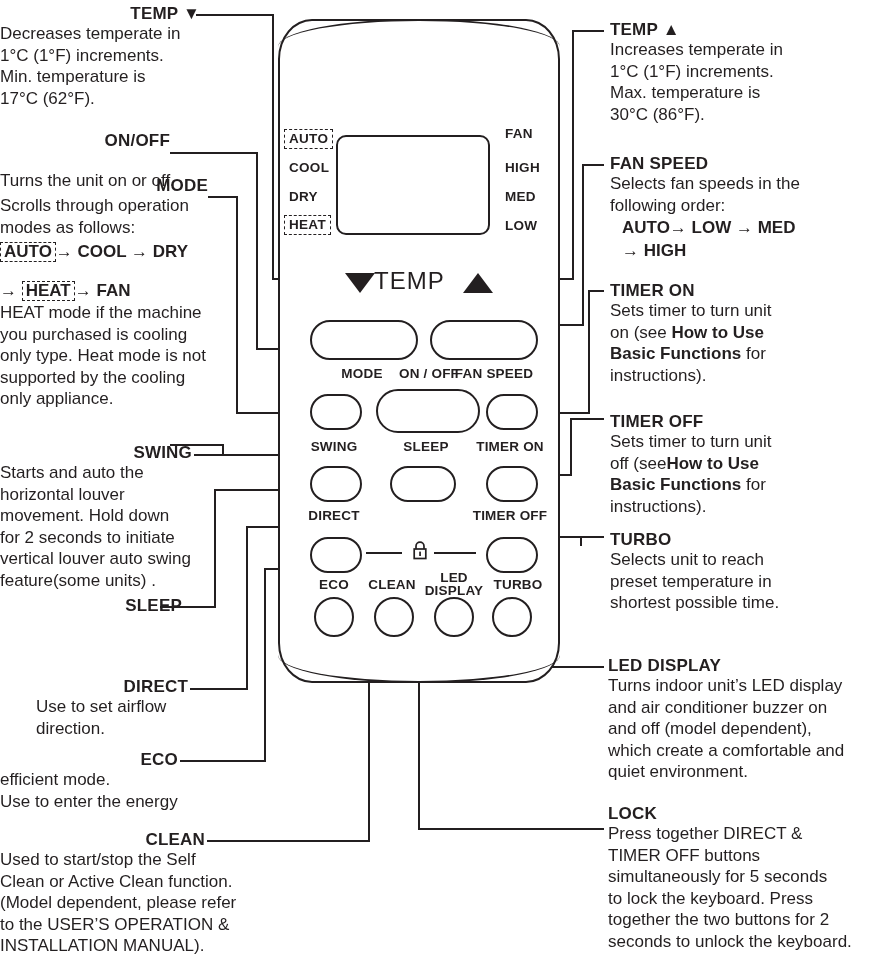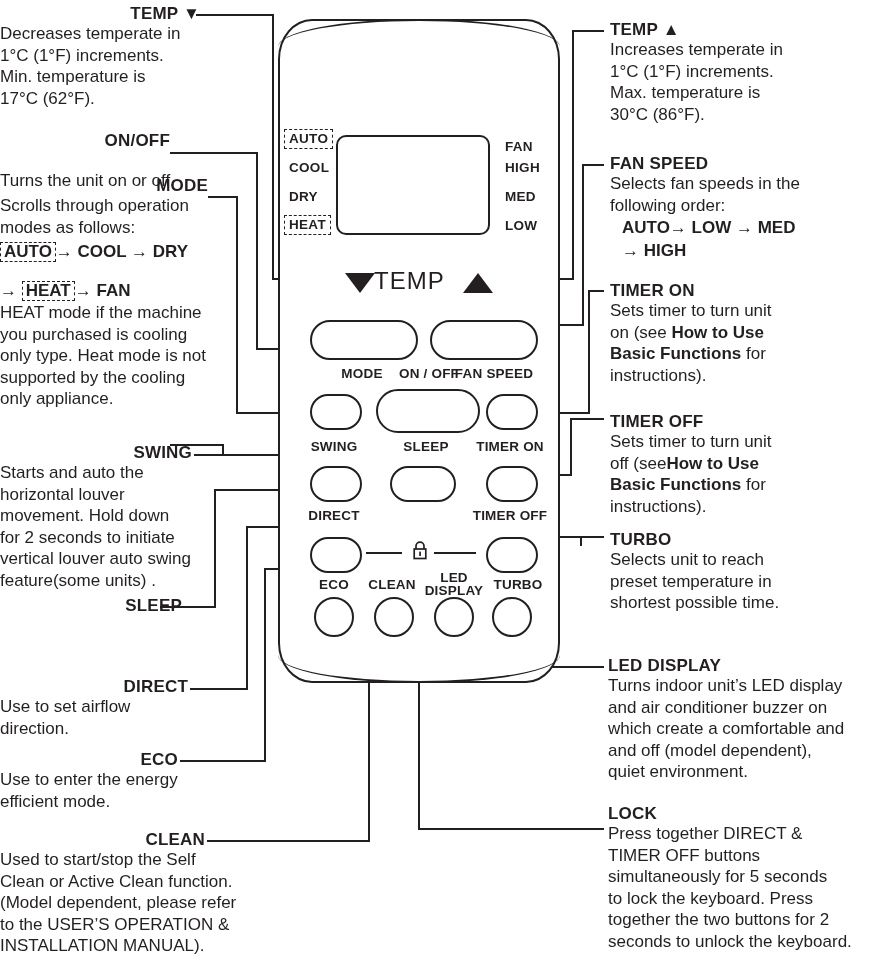--- a/index.html
+++ b/index.html
@@ -172,21 +172,21 @@
 <div id="remote">
   <div class="remote-shell"></div>
 
   <div class="lcd"></div>
 
   <div class="modelbl dash" style="left:6px;top:110px;">AUTO</div>
   <div class="modelbl" style="left:11px;top:141px;">COOL</div>
   <div class="modelbl" style="left:11px;top:170px;">DRY</div>
   <div class="modelbl dash" style="left:6px;top:196px;">HEAT</div>
 
-  <div class="fanlbl" style="left:227px;top:120px;">FAN</div>
+  <div class="fanlbl" style="left:227px;top:107px;">FAN</div>
   <div class="fanlbl" style="left:227px;top:141px;">HIGH</div>
   <div class="fanlbl" style="left:227px;top:170px;">MED</div>
   <div class="fanlbl" style="left:227px;top:199px;">LOW</div>
 
   <div class="temprow">
     <div class="tri down" style="left:67px;top:6px;"></div>
     <div class="tempword">TEMP</div>
     <div class="tri up" style="left:185px;top:6px;"></div>
   </div>
 
@@ -285,31 +285,31 @@
     <div>feature(some units) .</div>
   </div>
 </div>
 
 <div class="ann left" style="left:0px;top:596px;width:182px;">
   <div class="hd">SLEEP</div>
 </div>
 
 <div class="ann left" style="left:0px;top:677px;width:188px;">
   <div class="hd">DIRECT</div>
-  <div class="bd" style="width:220px;">
+  <div class="bd" style="width:220px;margin-left:36px;">
     <div>Use to set airflow</div>
     <div>direction.</div>
   </div>
 </div>
 
 <div class="ann left" style="left:0px;top:750px;width:178px;">
   <div class="hd">ECO</div>
   <div class="bd" style="width:230px;">
+    <div>efficient mode.</div>
     <div>Use to enter the energy</div>
-    <div>efficient mode.</div>
   </div>
 </div>
 
 <div class="ann left" style="left:0px;top:830px;width:205px;">
   <div class="hd">CLEAN</div>
   <div class="bd" style="width:290px;">
     <div>Used to start/stop the Self</div>
     <div>Clean or Active Clean function.</div>
     <div>(Model dependent, please refer</div>
     <div>to the USER’S OPERATION &amp;</div>
@@ -372,22 +372,22 @@
     <div>preset temperature in</div>
     <div>shortest possible time.</div>
   </div>
 </div>
 
 <div class="ann right" style="left:608px;top:656px;width:270px;">
   <div class="hd">LED DISPLAY</div>
   <div class="bd">
     <div>Turns indoor unit’s LED display</div>
     <div>and air conditioner buzzer on</div>
+    <div>and off (model dependent),</div>
     <div>which create a comfortable and</div>
-    <div>and off (model dependent),</div>
     <div>quiet environment.</div>
   </div>
 </div>
 
 <div class="ann right" style="left:608px;top:804px;width:272px;">
   <div class="hd">LOCK</div>
   <div class="bd">
     <div>Press together DIRECT &amp;</div>
     <div>TIMER OFF buttons</div>
     <div>simultaneously for 5 seconds</div>

